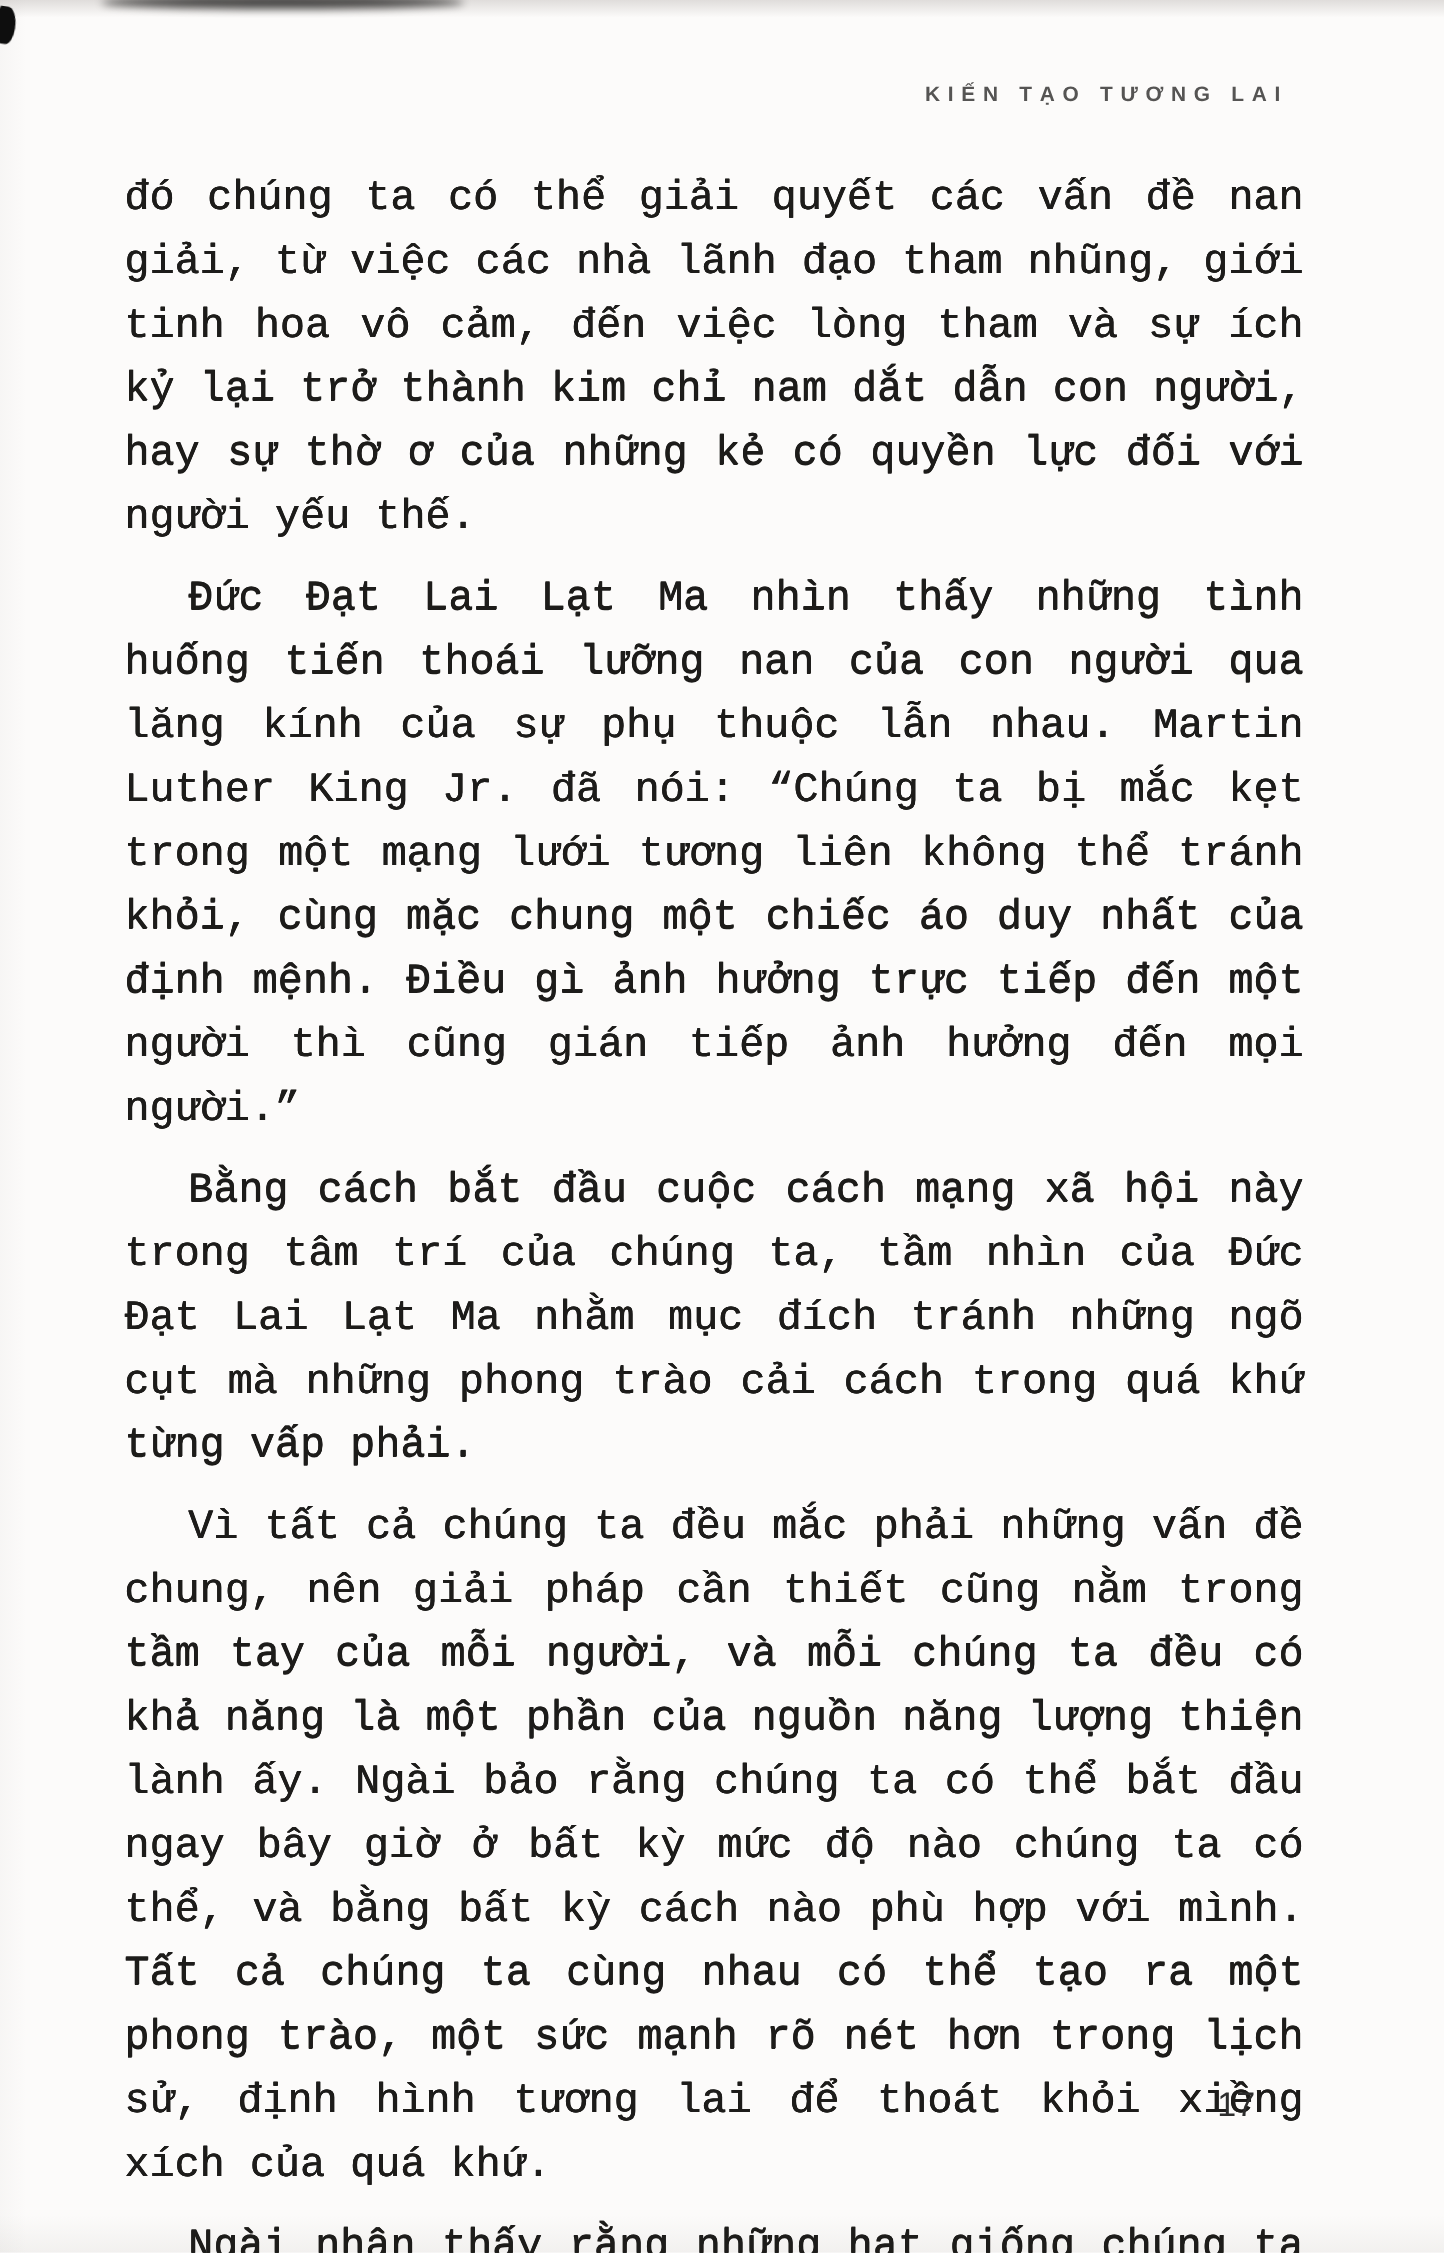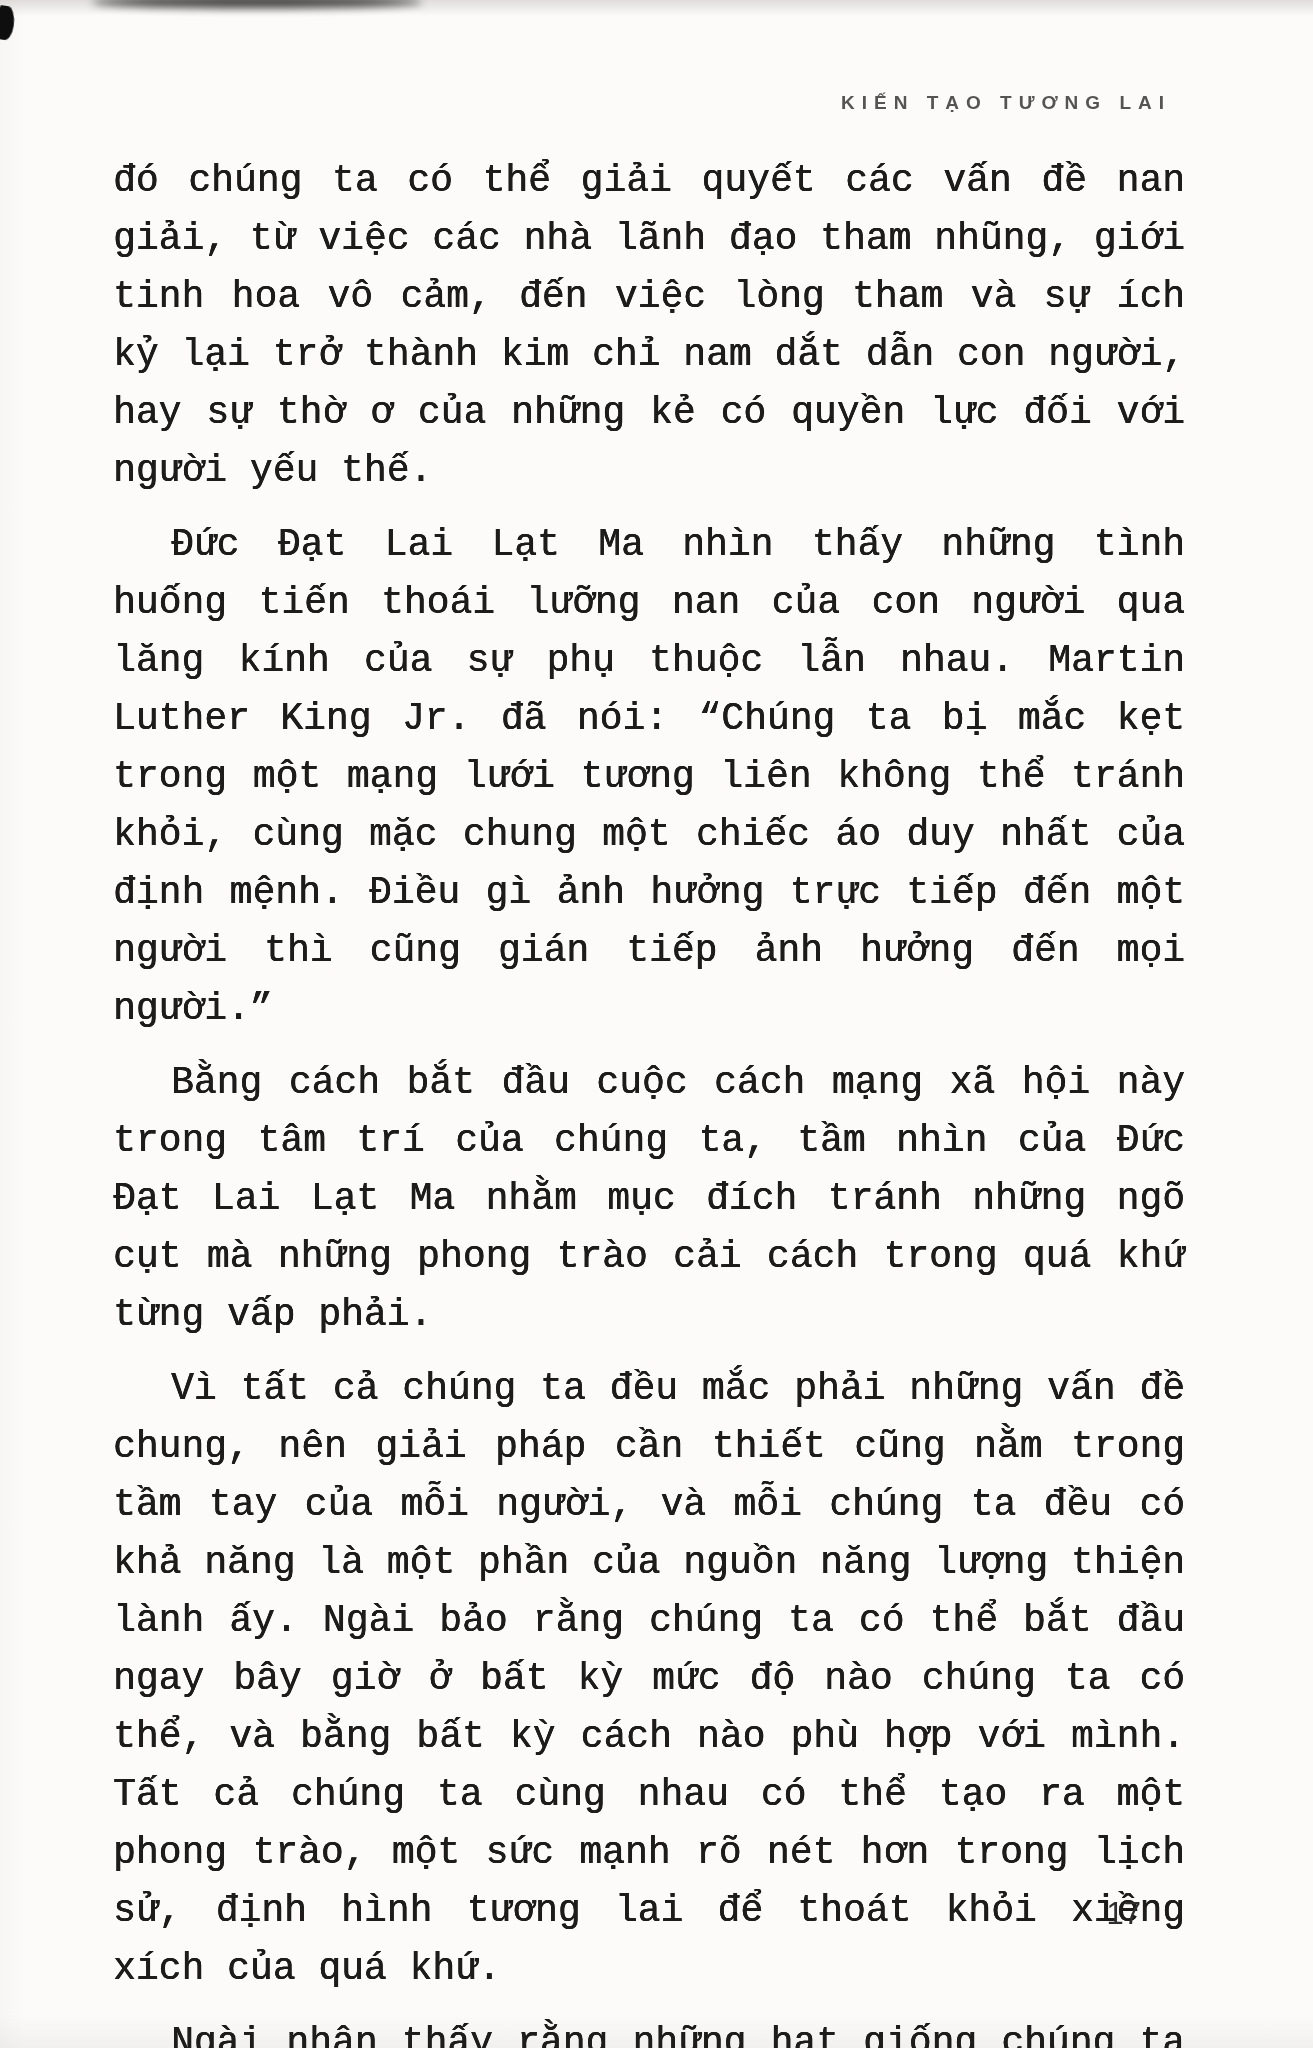--- a/index.html
+++ b/index.html
@@ -48,21 +48,20 @@
     left: 113px;
     width: 1058px;
     text-align: right;
     font-family: "Liberation Sans", sans-serif;
     font-size: 19px;
     font-weight: bold;
     letter-spacing: 7px;
     color: #3e3d3c;
     opacity: 0.88;
     white-space: nowrap;
-    margin-top: 16px;
   }
   .text-block {
     position: absolute;
     top: 152px;
     left: 113px;
     width: 1072px;
     font-family: Liberation Mono, monospace;
     font-size: 38px;
     line-height: 58px;
     color: #1d1c1a;

